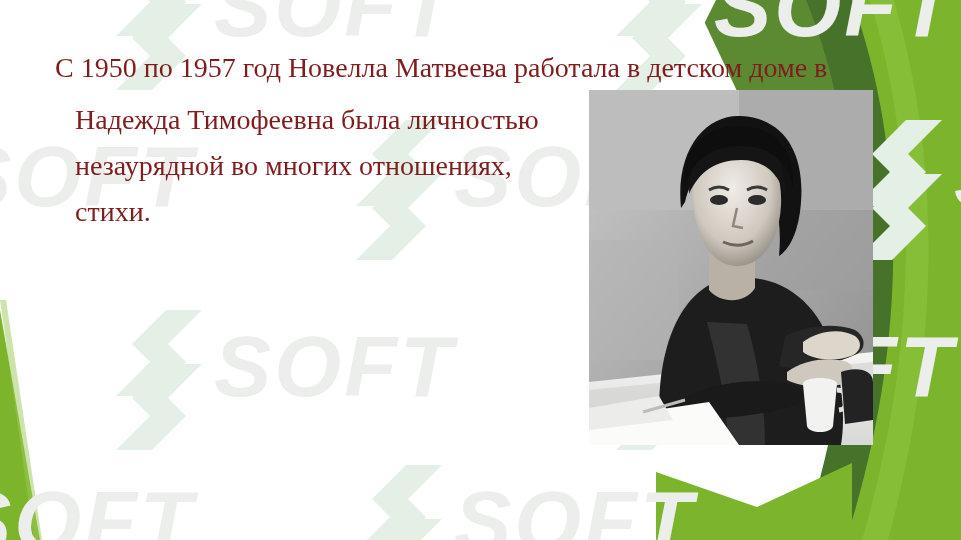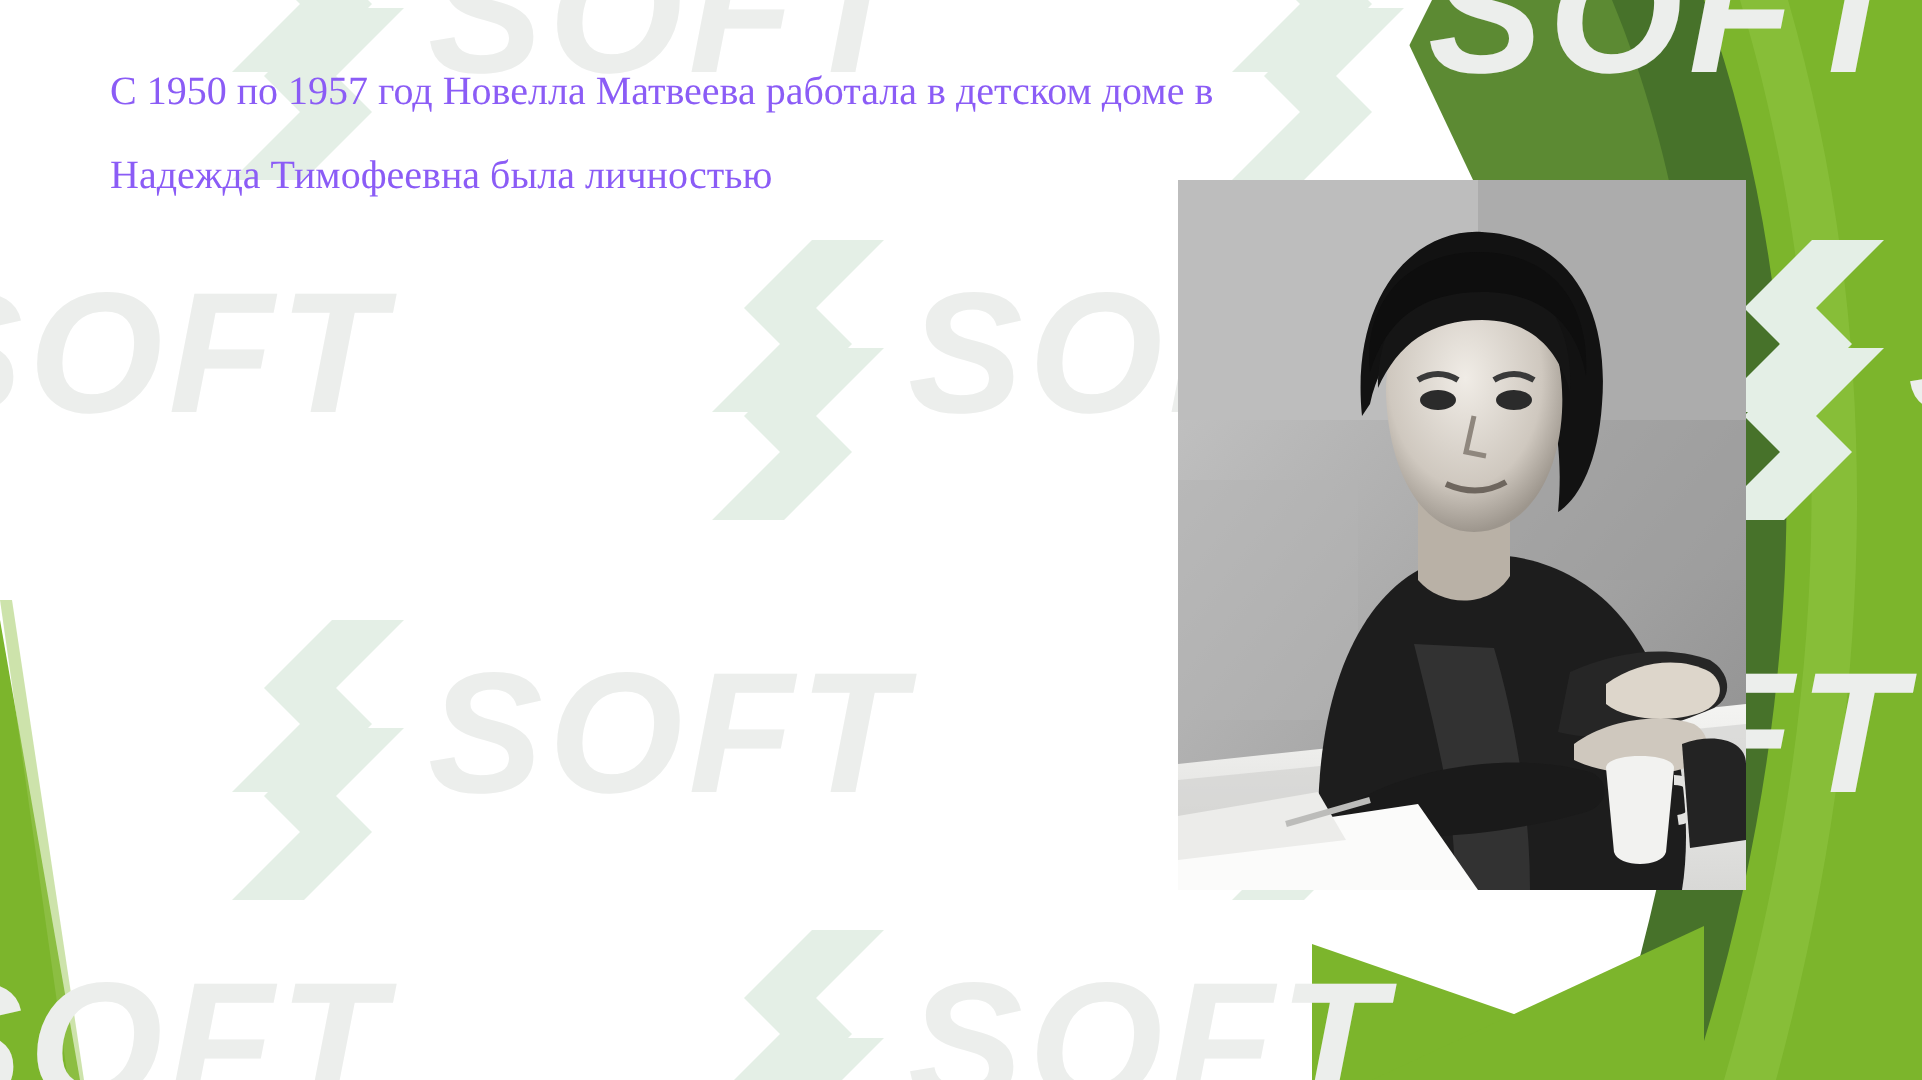--- a/index.html
+++ b/index.html
@@ -46,25 +46,25 @@
     inset: 0;
     overflow: hidden;
     pointer-events: none;
     z-index: 2;
   }
 
   
   .body-text {
     position: absolute;
     left: 55px;
-    top: 32px;
+    top: 48px;
     width: 800px;
     z-index: 4;
-    color: #8b5cf6;
-    font-size: 20px;
+    color: #7f1d1d;
+    font-size: 28px;
     line-height: 1.0;
   }
   .p-lead {
     margin: 0;
     text-indent: 0;
     line-height: 1.42;
   }
   .p-lead .cont {
     display: block;
     padding-left: 36px;
@@ -74,20 +74,21 @@
     padding-left: 62px;
     line-height: 1.3;
   }
   .p-block {
     margin: 0;
     line-height: 1.0;
   }
   .p-block .ln {
     display: block;
     margin-top: 18px;
+    margin-left: 20px;
   }
   .p-block .ln:first-child {
     margin-top: 18px;
   }
 
   
   .photo {
     position: absolute;
     left: 589px;
     top: 90px;
@@ -233,17 +234,19 @@
 
   <div class="body-text">
 
     <p class="p-lead">
       <span>C 1950 по 1957 год Новелла Матвеева работала в детском доме в</span>
     </p>
 
 
     <p class="p-block">
       <span class="ln">Надежда Тимофеевна была личностью</span>
+      <span class="ln">незаурядной во многих отношениях,</span>
+      <span class="ln">стихи.</span>
     </p>
 
   </div>
 
 </div>
 
 </body></html>

